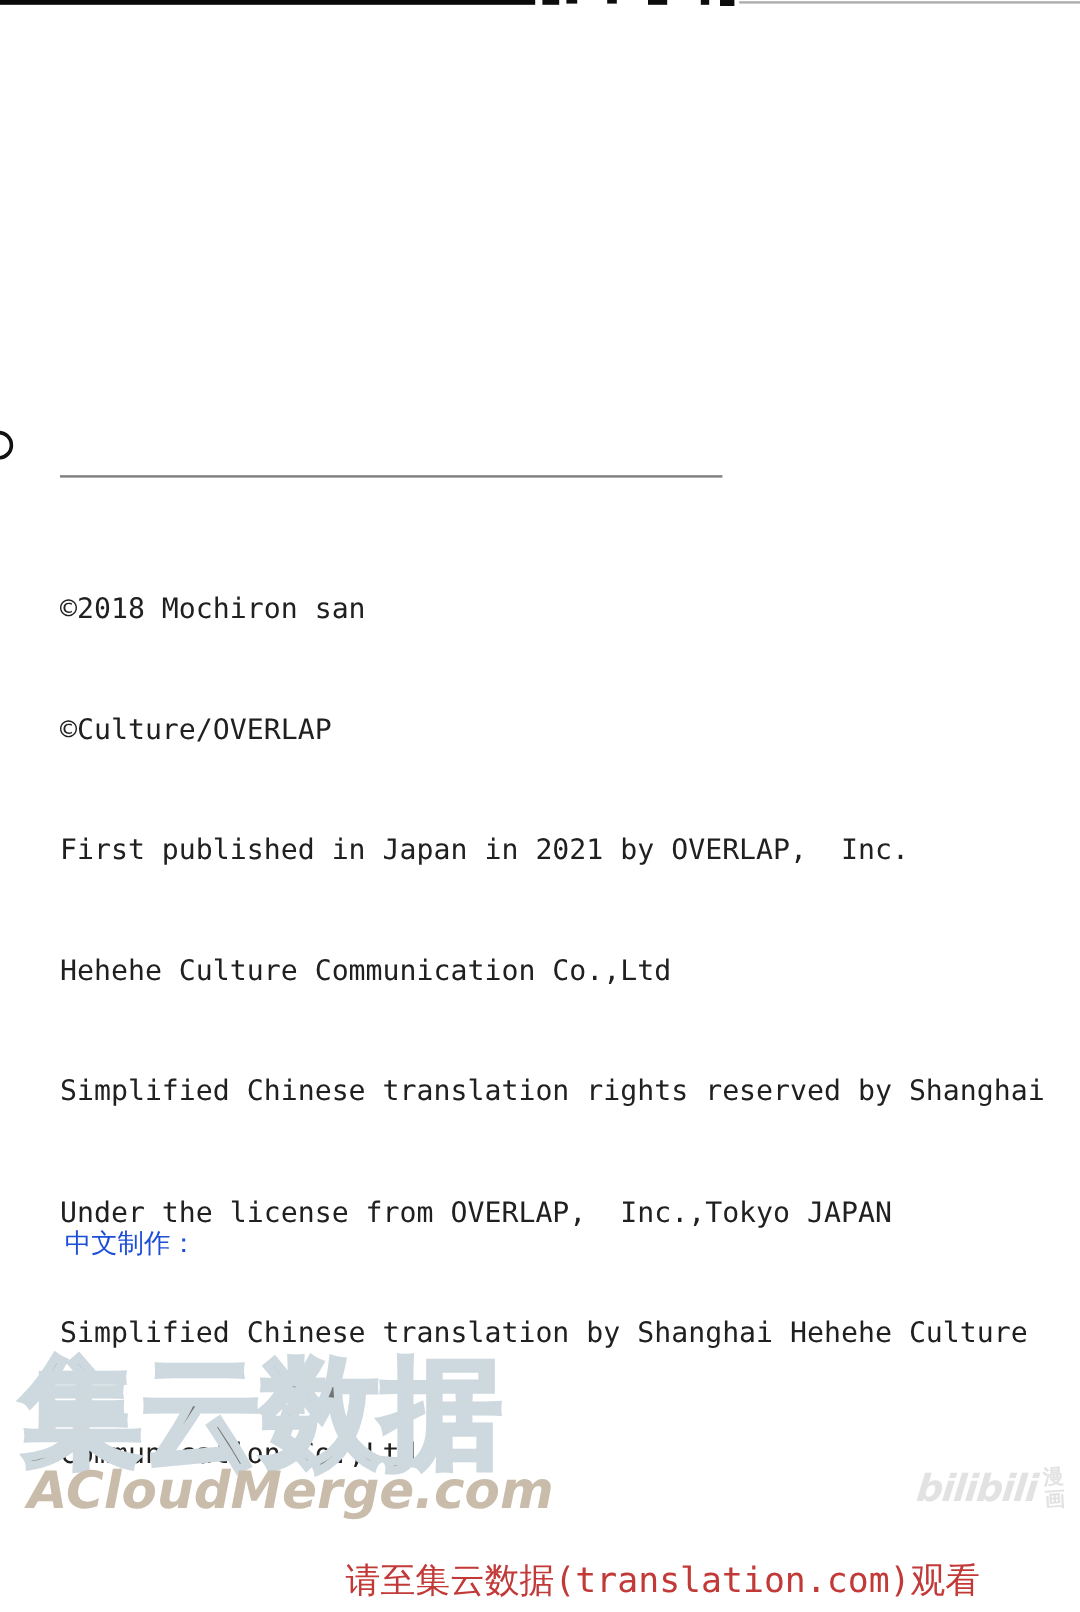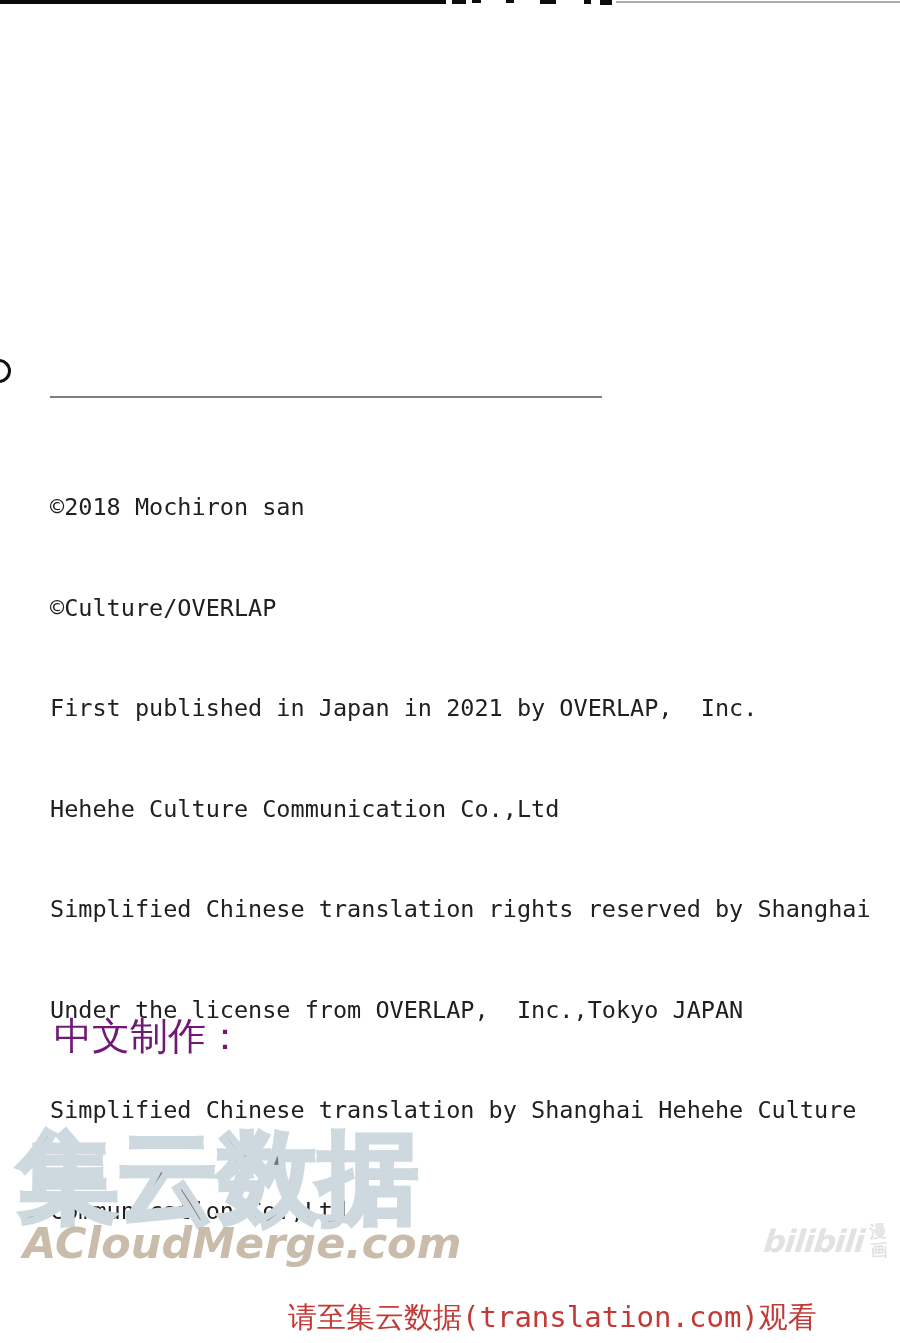--- a/index.html
+++ b/index.html
@@ -31,21 +31,21 @@
   }
   .copyright{
     margin-top:26px;
     font-family:"DejaVu Sans Mono","Liberation Mono",monospace;
     font-size:23.5px;line-height:33.5px;color:#202020;
     white-space:pre;
   }
   .cn-credits{
     position:absolute;left:54px;top:944px;
     font-family:"DejaVu Serif","Liberation Serif",serif;
-    font-size:38px;line-height:37px;color:#701a75;white-space:pre;text-align:right;
+    font-size:22px;line-height:37px;color:#1d4ed8;white-space:pre;text-align:right;
   }
   
   .wm-cn{
     position:absolute;left:18px;top:1112px;
     font-size:100px;font-weight:bold;letter-spacing:0px;
     color:#737373;
     -webkit-text-stroke:4px #cdd9df;
     text-shadow:0 0 1px #cdd9df;
     white-space:nowrap;
     font-family:Liberation Mono, monospace;

